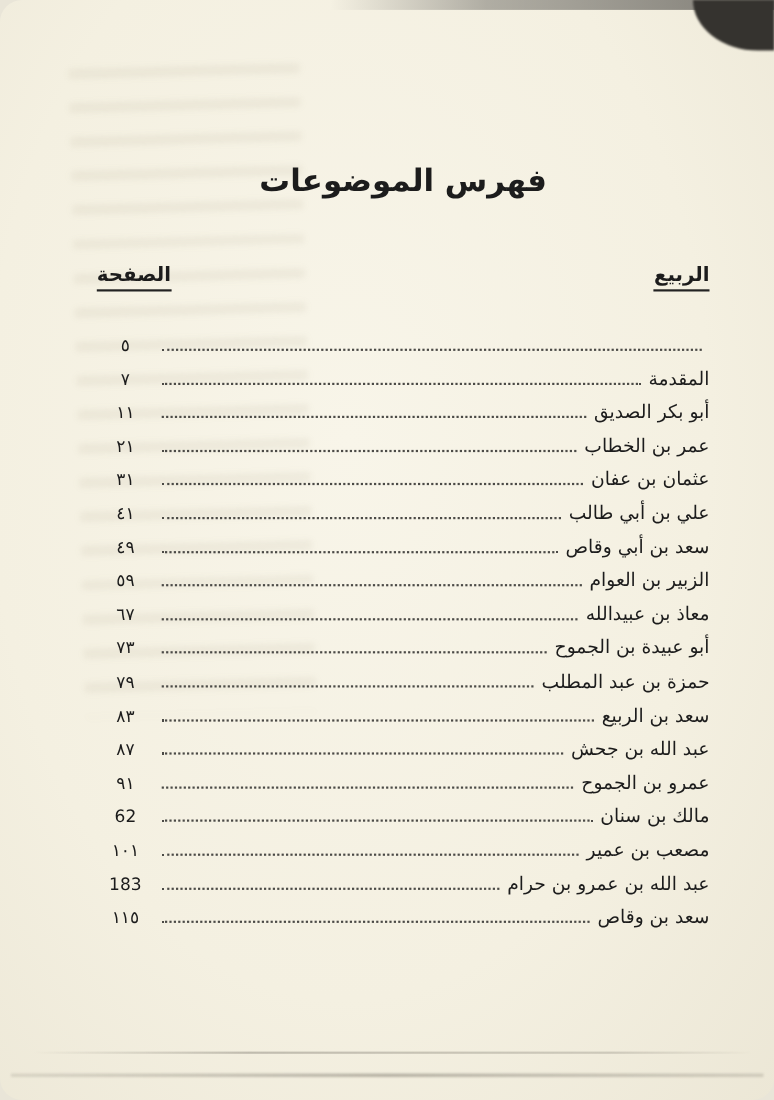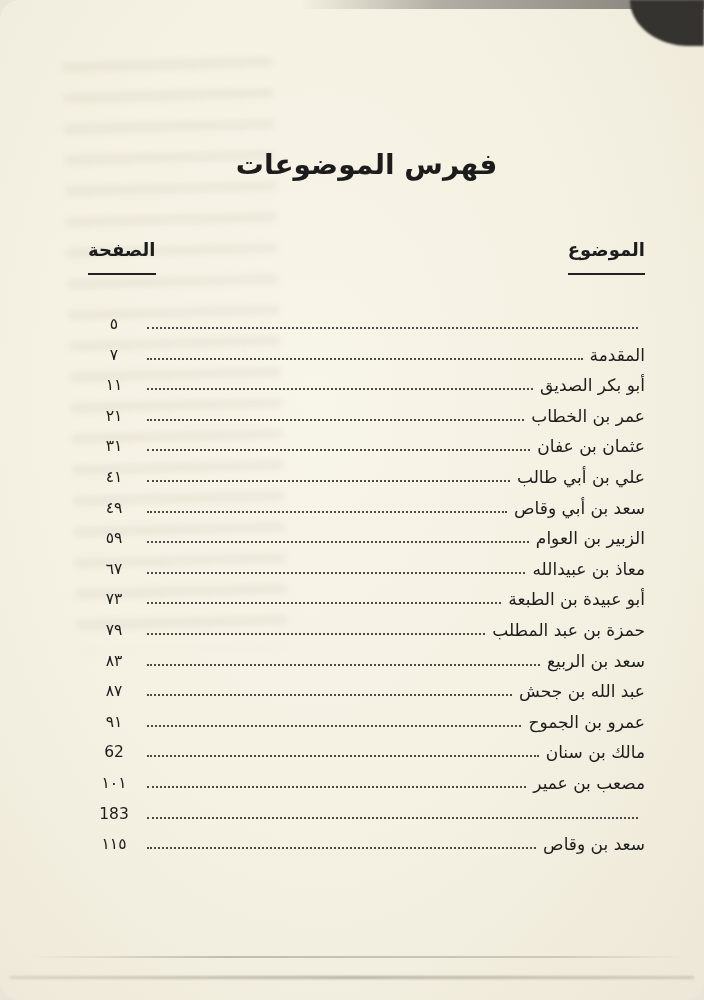--- a/index.html
+++ b/index.html
@@ -62,21 +62,21 @@
   .header-row{
     margin-top:58px;
     display:flex;
     justify-content:space-between;
     align-items:flex-end;
     font-size:18px;
     font-weight:bold;
   }
   .header-row .col-label{
     border-bottom:2px solid #222;
-    padding-bottom:13px;
+    padding-bottom:3px;
   }
   .toc{
     margin-top:40px;
   }
   .toc-row{
     display:flex;
     align-items:flex-end;
     margin-bottom:12.6px;
     font-size:17px;
     line-height:18px;
@@ -106,21 +106,21 @@
   <div class="edge-top"></div>
   <div class="corner-tr"></div>
   <div class="bottom-shadow-1"></div>
   <div class="bottom-shadow-2"></div>
 
   <div class="content">
 
     <div class="doc-title">فهرس الموضوعات</div>
 
     <div class="header-row">
-      <span class="col-label">الموضوع</span>
+      <span class="col-label">الربيع</span>
       <span class="col-label">الصفحة</span>
     </div>
 
     <div class="toc">
 
       <div class="toc-row">
         <span class="leader"></span>
         <span class="page-num">٥</span>
       </div>
 
@@ -166,21 +166,21 @@
         <span class="page-num">٥٩</span>
       </div>
 
       <div class="toc-row">
         <span class="entry-title">معاذ بن عبيدالله</span>
         <span class="leader"></span>
         <span class="page-num">٦٧</span>
       </div>
 
       <div class="toc-row">
-        <span class="entry-title">أبو عبيدة بن الطبعة</span>
+        <span class="entry-title">أبو عبيدة بن الجموح</span>
         <span class="leader"></span>
         <span class="page-num">٧٣</span>
       </div>
 
       <div class="toc-row">
         <span class="entry-title">حمزة بن عبد المطلب</span>
         <span class="leader"></span>
         <span class="page-num">٧٩</span>
       </div>
 
@@ -208,20 +208,21 @@
         <span class="page-num">62</span>
       </div>
 
       <div class="toc-row">
         <span class="entry-title">مصعب بن عمير</span>
         <span class="leader"></span>
         <span class="page-num">١٠١</span>
       </div>
 
       <div class="toc-row">
+        <span class="entry-title">عبد الله بن عمرو بن حرام</span>
         <span class="leader"></span>
         <span class="page-num">183</span>
       </div>
 
       <div class="toc-row">
         <span class="entry-title">سعد بن وقاص</span>
         <span class="leader"></span>
         <span class="page-num">١١٥</span>
       </div>
 

